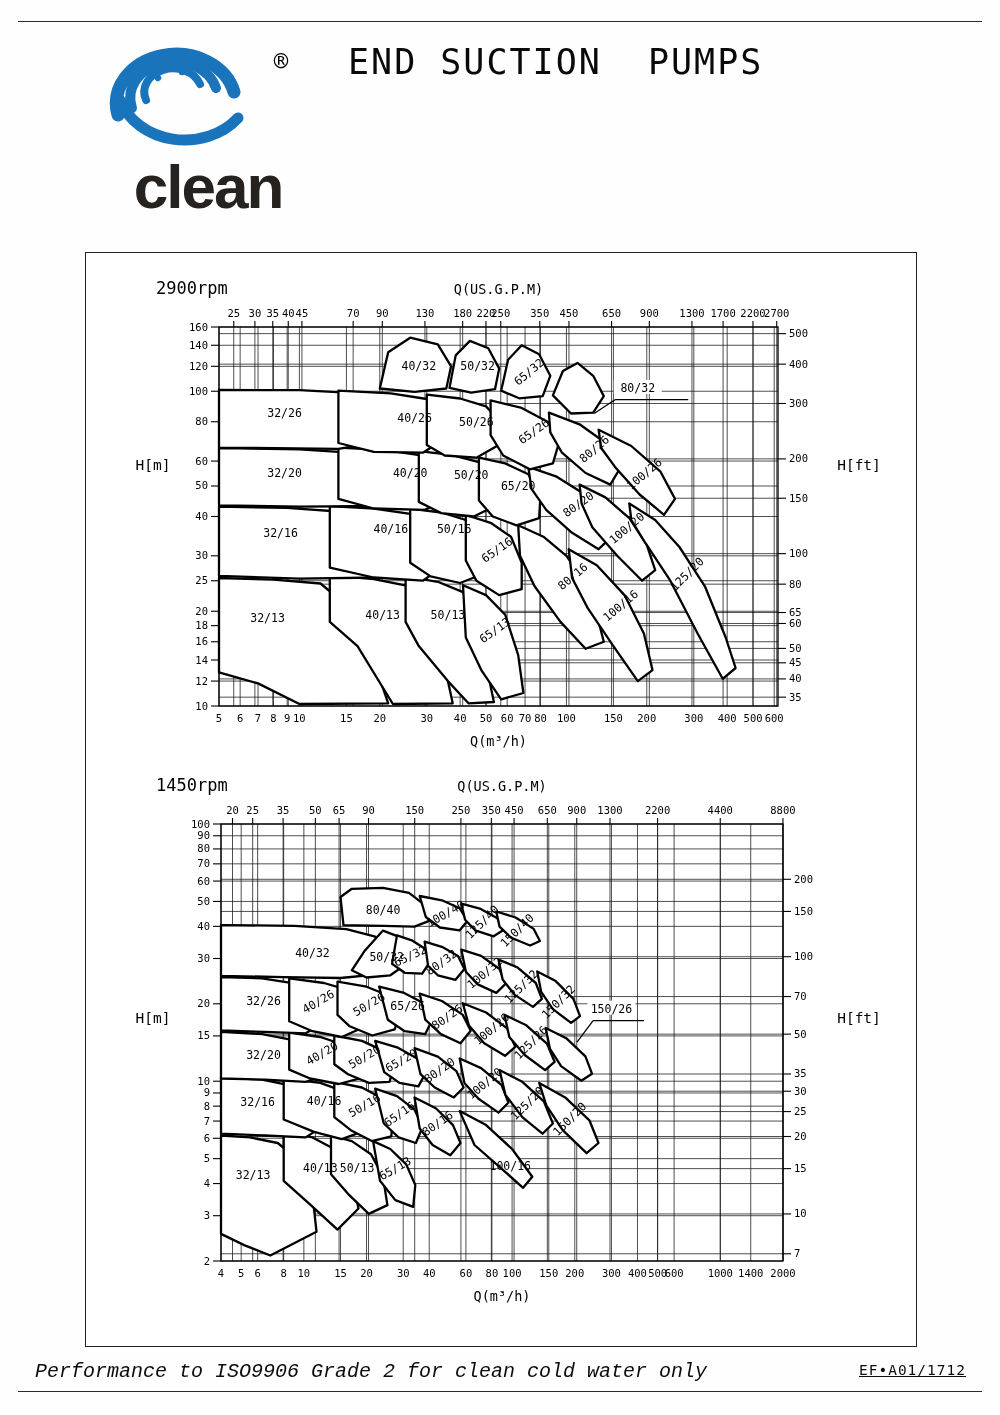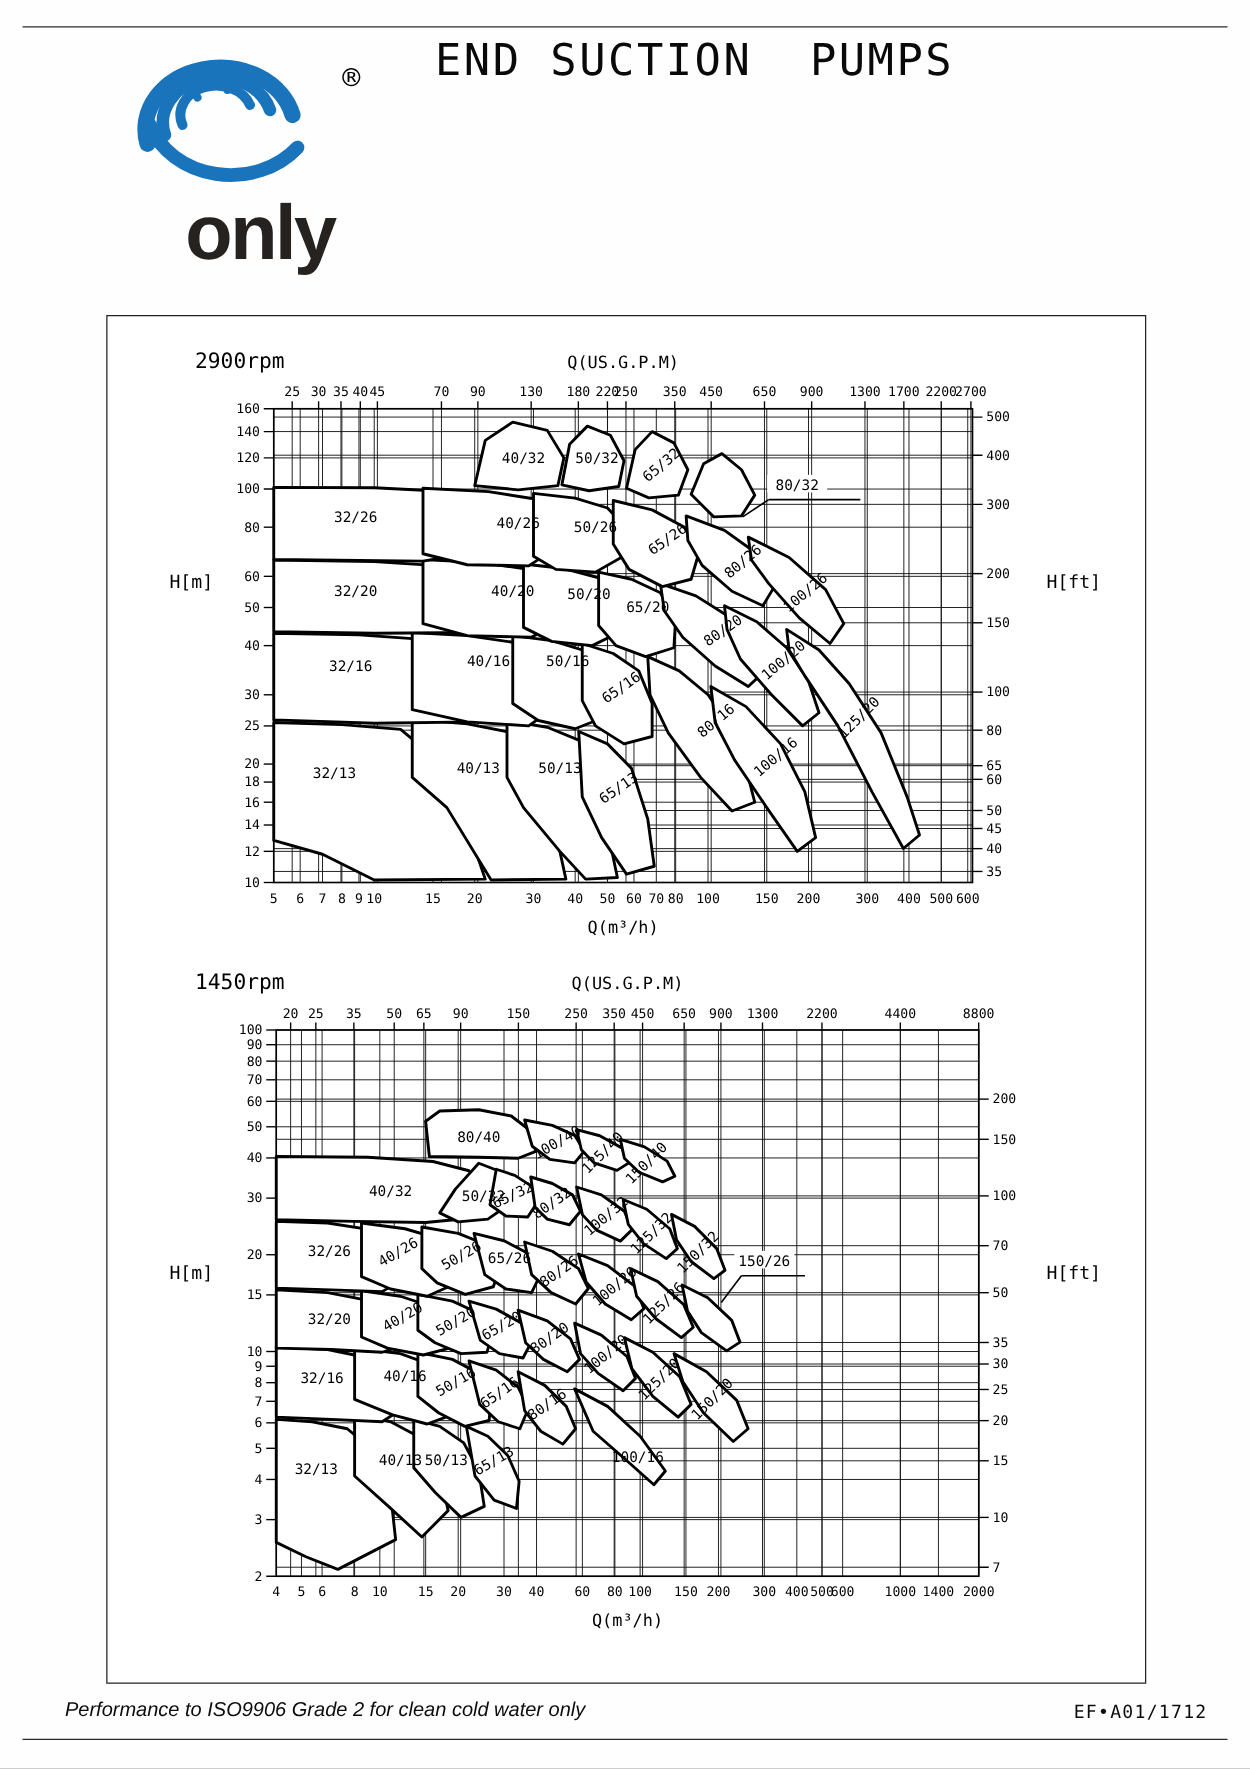--- a/index.html
+++ b/index.html
@@ -6,49 +6,49 @@
   .page{position:relative;width:1000px;height:1415px;background:#fefefe;margin:0 auto;overflow:hidden;
         font-family:"DejaVu Sans Mono","Liberation Mono",monospace;color:#111;}
   .rule{position:absolute;left:18px;right:18px;height:0;border-top:1.6px solid #2a2a2a;}
   .rule.top{top:21px;}
   .rule.bottom{top:1391px;}
   
   .logo{position:absolute;left:108px;top:38px;width:200px;height:170px;}
   .logo-word{position:absolute;left:0;top:118px;width:200px;text-align:center;
              font-family:"Liberation Sans",sans-serif;font-weight:bold;font-size:62px;
              letter-spacing:-2px;color:#262220;line-height:62px;}
-  .titles{position:absolute;right:92px;top:24px;width:560px;display:flex;flex-direction:column;
-          align-items:flex-start;font-size:35px;letter-spacing:2px;color:#090909;line-height:51px;white-space:pre;}
+  .titles{position:absolute;right:92px;top:37px;width:560px;display:flex;flex-direction:row;
+          align-items:center;font-size:35px;letter-spacing:2px;color:#090909;line-height:51px;white-space:pre;}
   
   .chart-frame{position:absolute;left:85px;top:252px;width:830px;height:1093px;border:1.6px solid #222;background:#fff;}
   .chart-frame svg{position:absolute;left:0;top:0;}
   
-  .footer-note{position:absolute;left:35px;top:1360px;font-family:Liberation Sans, sans-serif;
-               font-style:italic;font-size:16px;color:#0c0c0c;margin-left:17px;}
-  .footer-code{position:absolute;right:34px;top:1362px;font-size:14.5px;letter-spacing:1px;color:#0c0c0c;}
+  .footer-note{position:absolute;left:35px;top:1360px;font-family:Liberation Mono, monospace;
+               font-style:italic;font-size:20px;color:#0c0c0c;}
+  .footer-code{position:absolute;right:34px;top:1362px;font-size:14.5px;letter-spacing:1px;color:#0c0c0c;text-decoration:underline;}
   svg text{font-family:"DejaVu Sans Mono","Liberation Mono",monospace;fill:#000;}
 </style>
 </head>
 <body>
 
 <div class="page">
   <div class="rule top"></div>
 
   <div class="logo">
     <svg width="200" height="170" viewBox="110 38 200 170">
       <g fill="none" stroke="#1a74bc" stroke-linecap="round">
         <path d="M120,115 A58,48 0 0 1 236,92" stroke-width="13"></path>
         <path d="M134,108 A42,35 0 0 1 218,88" stroke-width="10"></path>
         <path d="M148,100 A28,23 0 0 1 202,84" stroke-width="8"></path>
         <path d="M160,78 A13,11 0 1 1 184,72" stroke-width="6.5"></path>
         <path d="M122,100 A68,58 0 0 0 240,118" stroke-width="11"></path>
       </g>
       <text x="283" y="70" font-size="24" fill="#333" text-anchor="middle">®</text>
     </svg>
-    <div class="logo-word">only</div>
+    <div class="logo-word">clean</div>
   </div>
 
   <div class="titles">
     <div>END SUCTION  PUMPS</div>
   </div>
 
   <div class="chart-frame">
     <svg id="charts" width="830" height="1093" viewBox="85 252 830 1093">
         <g>
           <g stroke="#000" stroke-width="0.75" opacity="0.92">

